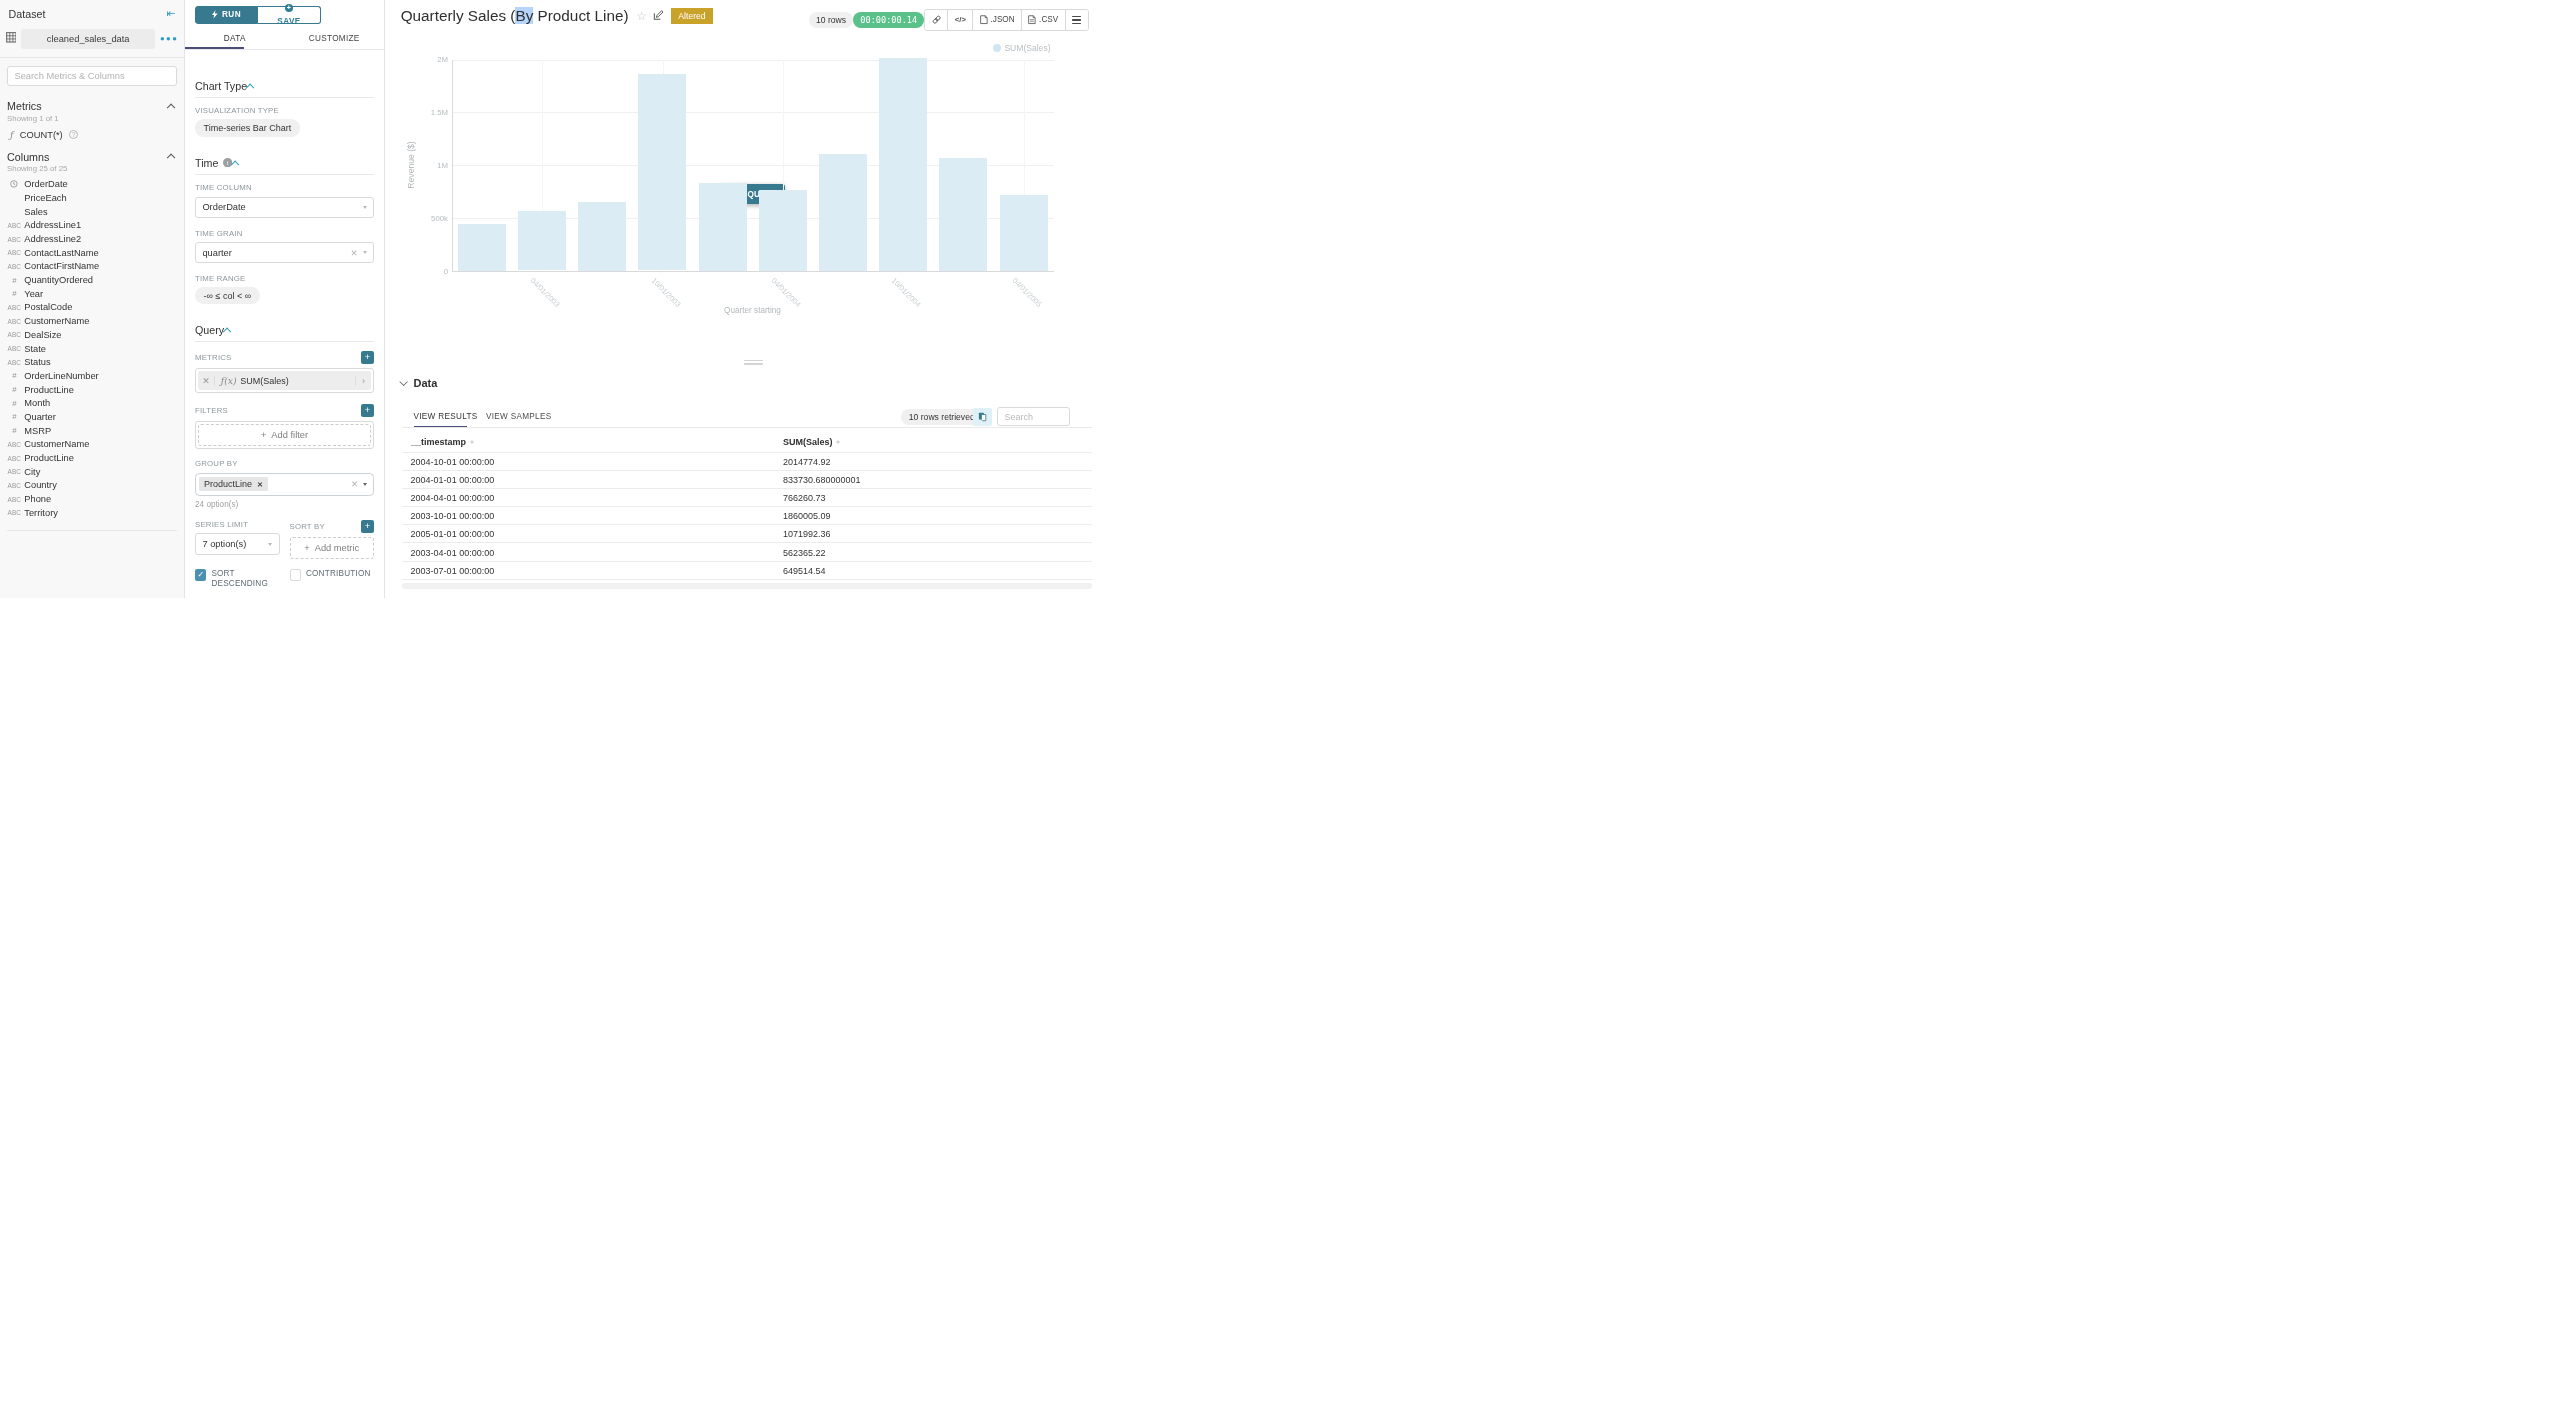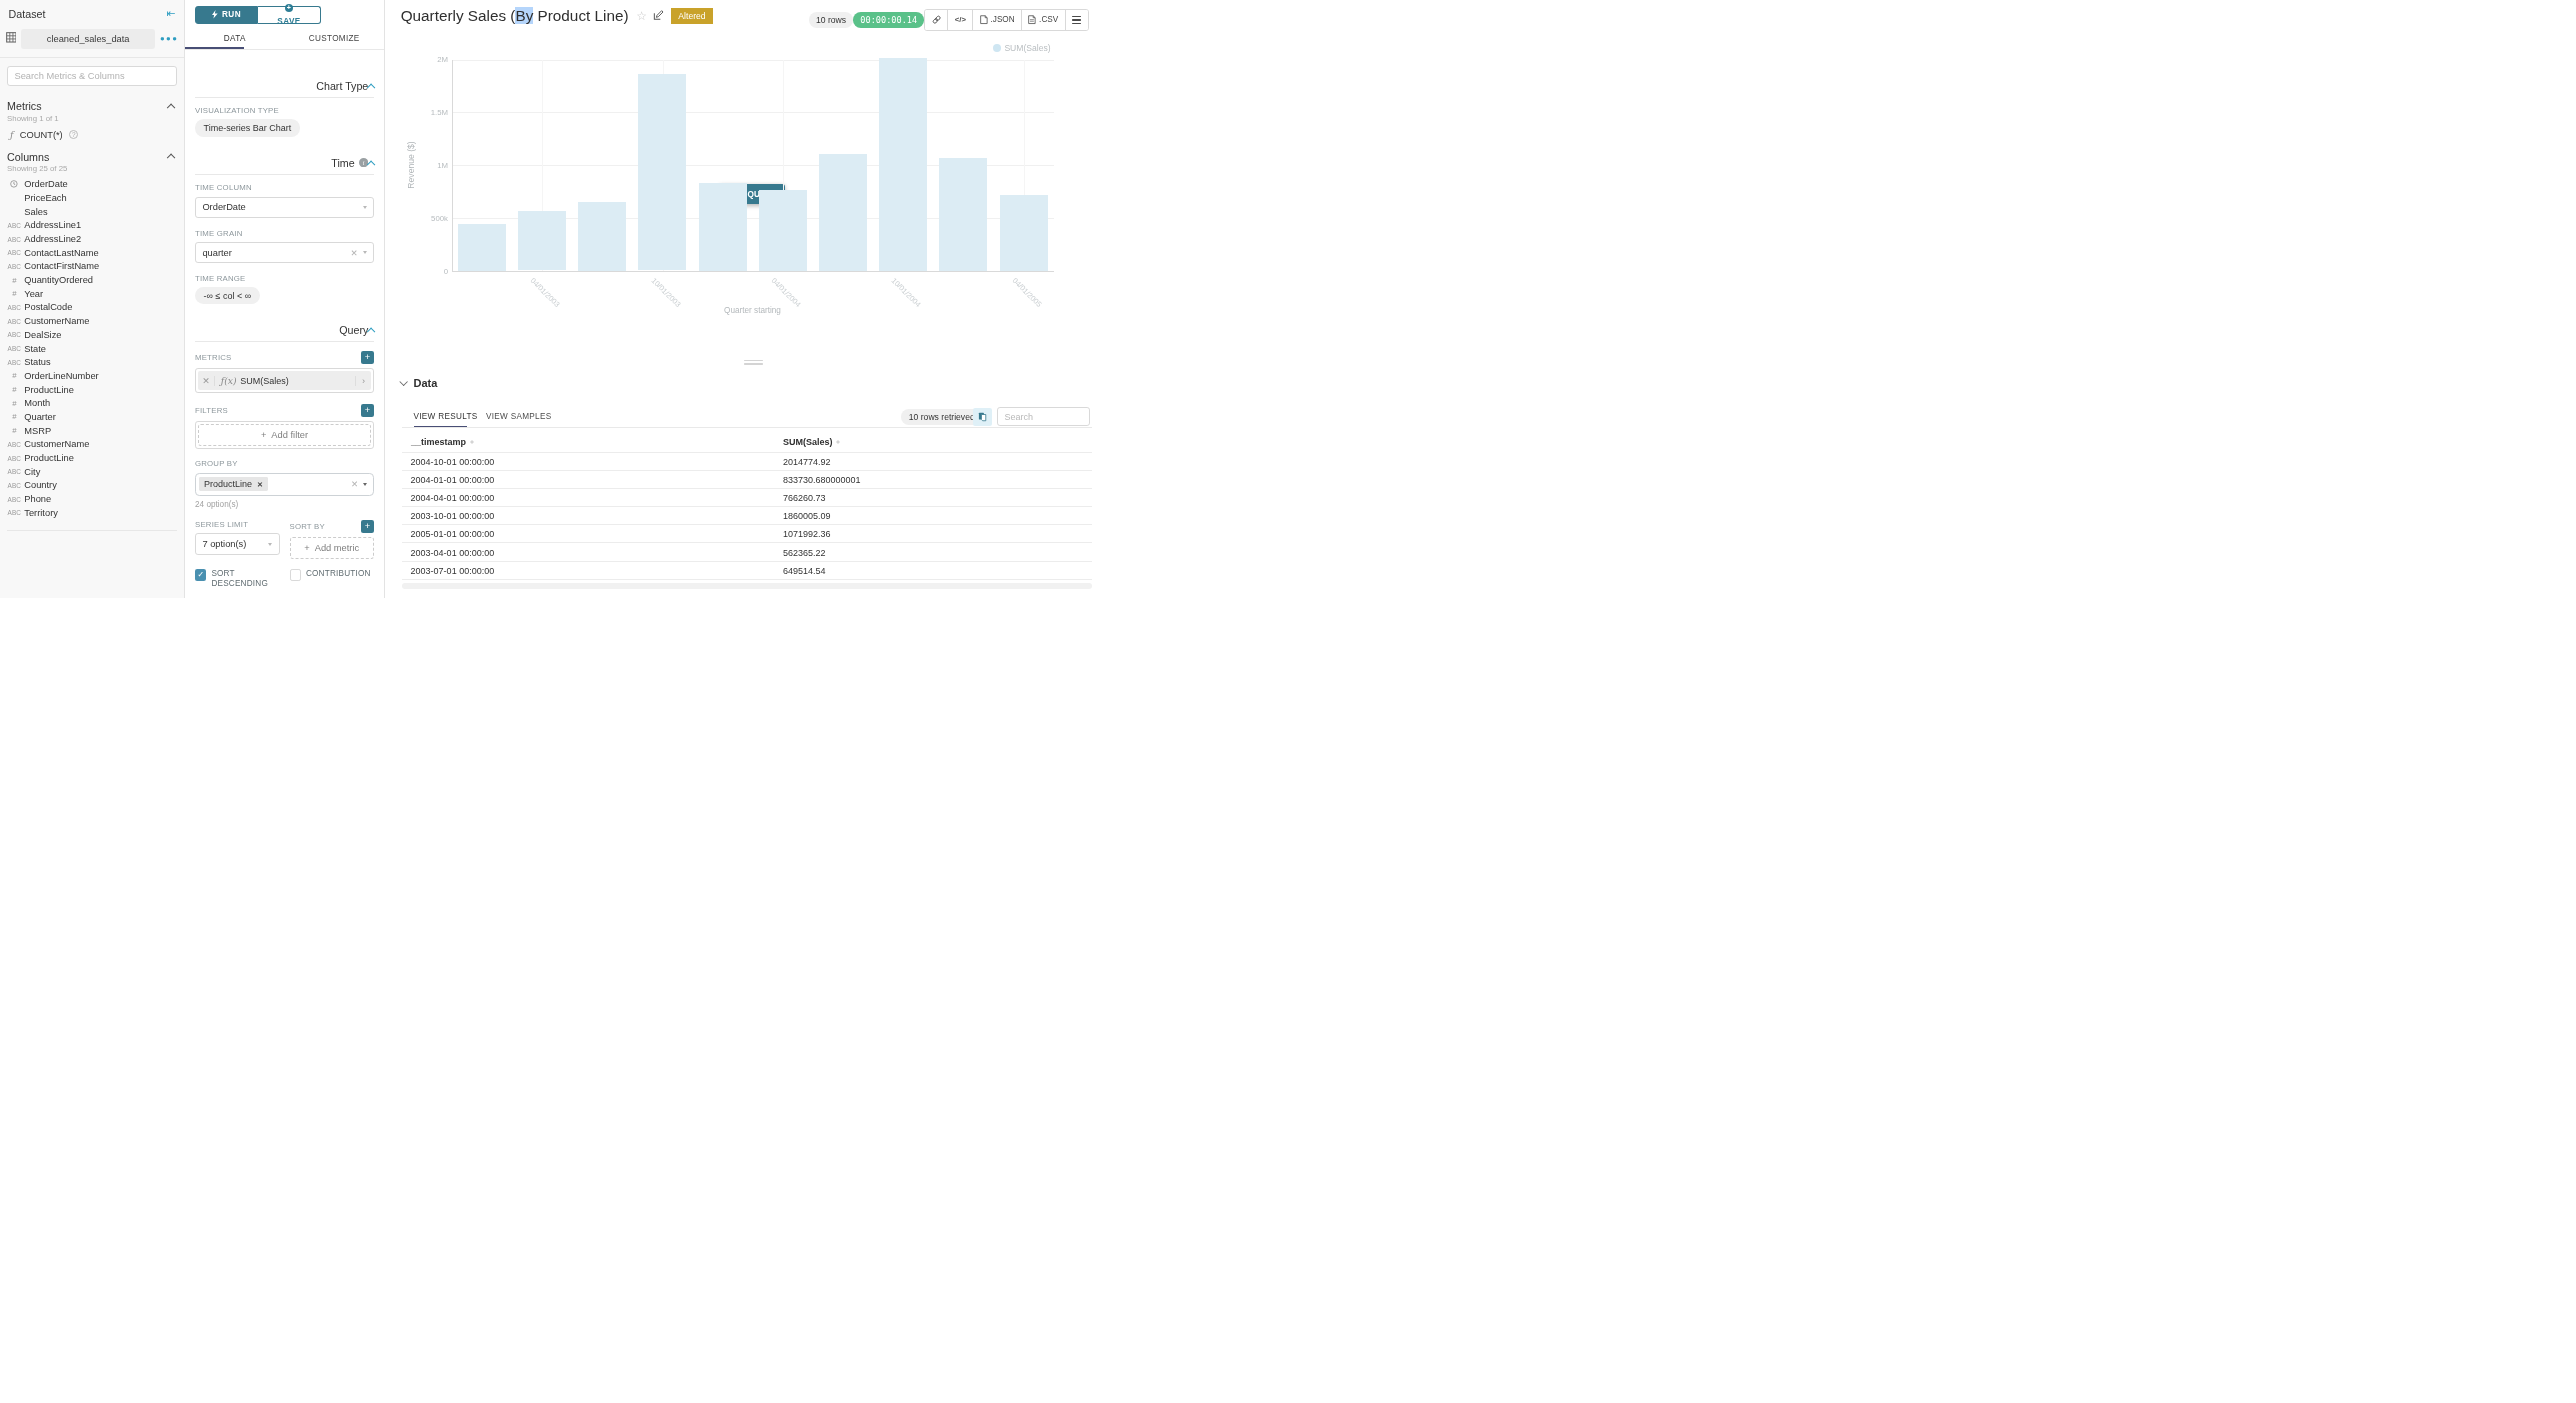--- a/index.html
+++ b/index.html
@@ -37,21 +37,21 @@
   .controls { width:200px; min-width:200px; background:#fff; border-right:0.7px solid #e3e3e3; overflow:hidden; display:flex; flex-direction:column; }
   .run-save { display:flex; padding:5.7px 10px 6.4px; }
   .btn-run { width:63px; height:18px; background:#37798e; color:#fff; border:0.7px solid #37798e; border-radius:2.9px 0 0 2.9px; font-size:8.2px; font-weight:bold; letter-spacing:0.4px; display:flex; align-items:center; justify-content:center; gap:4.3px; cursor:pointer; }
   .btn-save { width:63px; height:18px; background:#fff; color:#2e7e96; border:0.7px solid #37798e; border-left:none; border-radius:0 2.9px 2.9px 0; font-size:8.2px; font-weight:bold; letter-spacing:0.4px; display:flex; align-items:center; justify-content:center; gap:4.3px; cursor:pointer;flex-direction:column; }
   .save-plus { width:8.6px; height:8.6px; background:#2e7e96; color:#fff; border-radius:50%; font-size:7.1px; line-height:8.6px; text-align:center; font-weight:bold; }
   .ctabs { position:relative; display:flex; height:20.7px; border-bottom:0.7px solid #e8e8e8; }
   .ctab { flex:1; text-align:center; font-size:8.2px; letter-spacing:0.3px; color:#333; line-height:18.5px; cursor:pointer; }
   .ctab.inactive { color:#454545; }
   .ink { position:absolute; left:0; bottom:-0.7px; width:59px; height:2.1px; background:#484e75; }
   .csections { padding:10px 10px 0; overflow:hidden; }
-  .sec-head { display:flex; justify-content:flex-end; align-items:center; margin-top:20px; }
+  .sec-head { display:flex; justify-content:flex-start; align-items:center; margin-top:20px; }
   .sec-title { font-size:10.7px; color:#333; display:flex; align-items:center; gap:4.3px; }
   .chev-teal { width:5.7px; height:5.7px; border-top:1.4px solid #2e9dc1; border-right:1.4px solid #2e9dc1; transform:rotate(-45deg); margin-top:3.6px; cursor:pointer; }
   .sec-hr { border-top:0.7px solid #e8e8e8; margin:5px 0 8.6px; }
   .ctl-label { font-size:7.8px; color:#8d979c; letter-spacing:0.2px; margin:1.4px 0 4.3px; }
   .ctl-row { display:flex; justify-content:space-between; align-items:center; margin:1.4px 0 4.3px; }
   .sel { height:21.4px; border:0.7px solid #d9d9d9; border-radius:2.9px; display:flex; align-items:center; padding:0 6.4px; font-size:9.3px; color:#333; background:#fff; cursor:pointer; }
   .sel .grow { flex:1; }
   .caret { width:0; height:0; border-left:2.9px solid transparent; border-right:2.9px solid transparent; border-top:3.6px solid #b9b9b9; margin-left:5px; }
   .caret.dark { border-top-color:#666; }
   .clear-x { color:#b5b5b5; font-size:8.6px; margin-left:5px; cursor:pointer; }
@@ -118,21 +118,21 @@
   .ds-head { position:absolute; left:15.7px; top:6.4px; display:flex; align-items:center; gap:7.1px; cursor:pointer; }
   .chev-down { width:5.7px; height:5.7px; border-top:1.4px solid #666; border-right:1.4px solid #666; transform:rotate(135deg); margin-top:-2.9px; }
   .ds-title { font-size:11px; font-weight:bold; color:#2f2f2f; }
   .dtab { position:absolute; top:41px; font-size:8.2px; letter-spacing:0.3px; color:#333; cursor:pointer; }
   .dtab.inactive { color:#4d4d4d; }
   .d-ink { position:absolute; left:28.5px; top:55px; width:53px; height:2.1px; background:#484e75; }
   .d-tabline { position:absolute; left:17px; right:6.4px; top:56px; border-bottom:0.7px solid #e9e9e9; }
   .rows-pill { position:absolute; left:516px; top:38px; background:#f0f0f0; border-radius:7.8px; padding:2.9px 7.8px; font-size:8.6px; color:#333; }
   .copy-btn { position:absolute; left:588px; top:37px; width:18.5px; height:18px; background:#dff0f7; border-radius:2.1px; display:flex; align-items:center; justify-content:center; cursor:pointer; }
   .d-search { position:absolute; left:612px; top:36px; }
-  .d-search input { width:93px; height:19px; border:0.7px solid #d9d9d9; border-radius:2.9px; padding:0 6.4px; font-size:9px; font-family:inherit; outline:none; }
+  .d-search input { width:73px; height:19px; border:0.7px solid #d9d9d9; border-radius:2.9px; padding:0 6.4px; font-size:9px; font-family:inherit; outline:none; }
   .d-search input::placeholder { color:#b9b9b9; }
   .thead-cell { position:absolute; top:66px; font-size:9px; font-weight:bold; color:#2f2f2f; display:flex; align-items:center; gap:3.6px; cursor:pointer; }
   .sort-ic { display:flex; flex-direction:column; gap:0.7px; }
   .sort-ic i { width:0; height:0; border-left:2.5px solid transparent; border-right:2.5px solid transparent; display:block; }
   .sort-ic .up { border-bottom:2.9px solid #d4d4d4; }
   .sort-ic .dn { border-top:2.9px solid #d4d4d4; }
   .thead-line { position:absolute; left:17px; right:6.4px; top:81px; border-bottom:0.7px solid #ececec; }
   .trow { position:absolute; left:17px; right:6.4px; height:18px; border-bottom:0.7px solid #ececec; font-size:9px; color:#333; }
   .tcell-1 { position:absolute; left:8.6px; top:3.6px; }
   .tcell-2 { position:absolute; left:381px; top:3.6px; }

